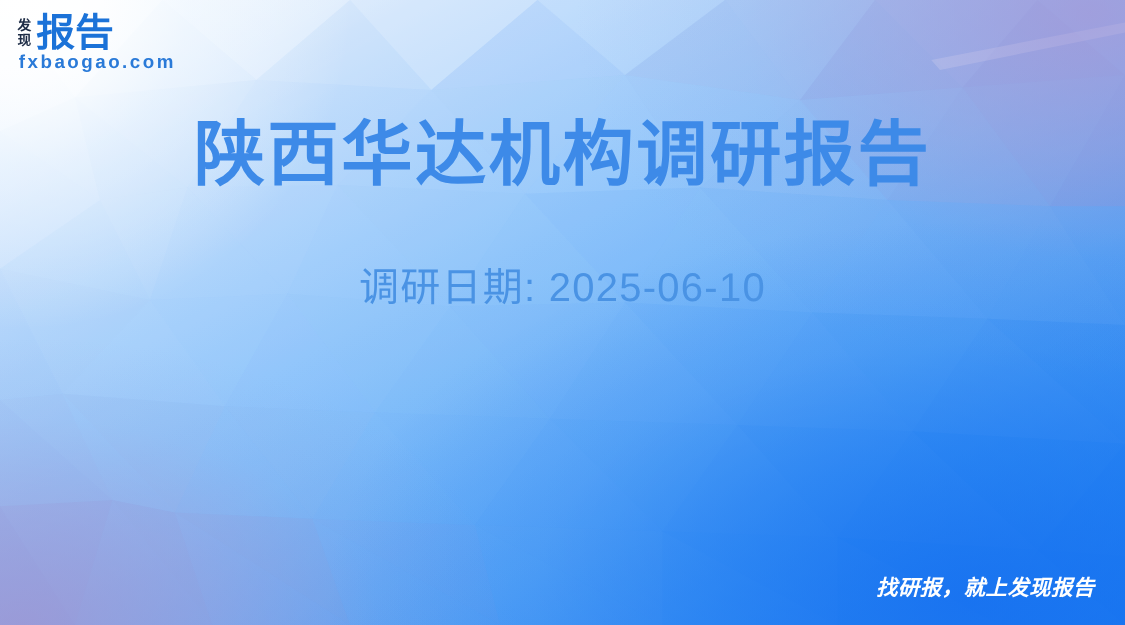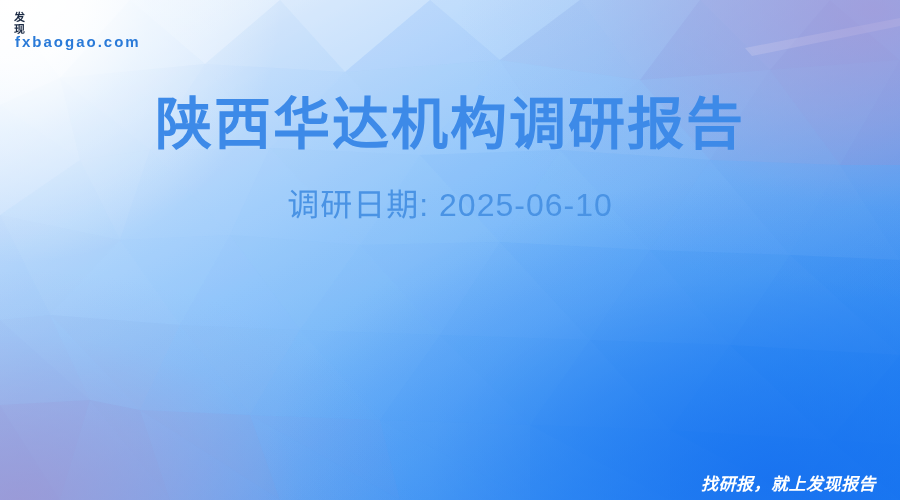--- a/index.html
+++ b/index.html
@@ -132,34 +132,34 @@
   #report-title {
     margin-top: 89px;
     font-size: 57px;
     line-height: 70px;
     font-weight: 700;
     color: #3d8ae8;
     letter-spacing: 2px;
     white-space: nowrap;
   }
   #report-subtitle {
-    margin-top: 25px;
+    margin-top: 50px;
     font-size: 32px;
     line-height: 42px;
     font-weight: 400;
     color: #4a93e4;
     letter-spacing: 1px;
     white-space: nowrap;
   }
 
   
   #tagline {
     position: absolute;
     right: 24px;
-    bottom: 4px;
+    bottom: 18px;
     font-size: 17px;
     line-height: 22px;
     font-weight: 700;
     font-style: italic;
     color: #ffffff;
     letter-spacing: 0.5px;
     white-space: nowrap;
     z-index: 8;
     text-align: center;
   }
@@ -285,20 +285,21 @@
   <div class="wash wash-bl"></div>
   <div class="wash wash-br"></div>
   <div class="wash wash-tl"></div>
 
   <div id="logo">
     <div class="logo-row">
       <div class="logo-stack">
         <span>发</span>
         <span>现</span>
       </div>
+      <div class="logo-main">报告</div>
     </div>
     <div class="logo-url">fxbaogao.com</div>
   </div>
 
   <div id="center-block">
     <div id="report-title">陕西华达机构调研报告</div>
     <div id="report-subtitle">调研日期: 2025-06-10</div>
   </div>
 
   <div id="tagline">找研报，就上发现报告</div>

